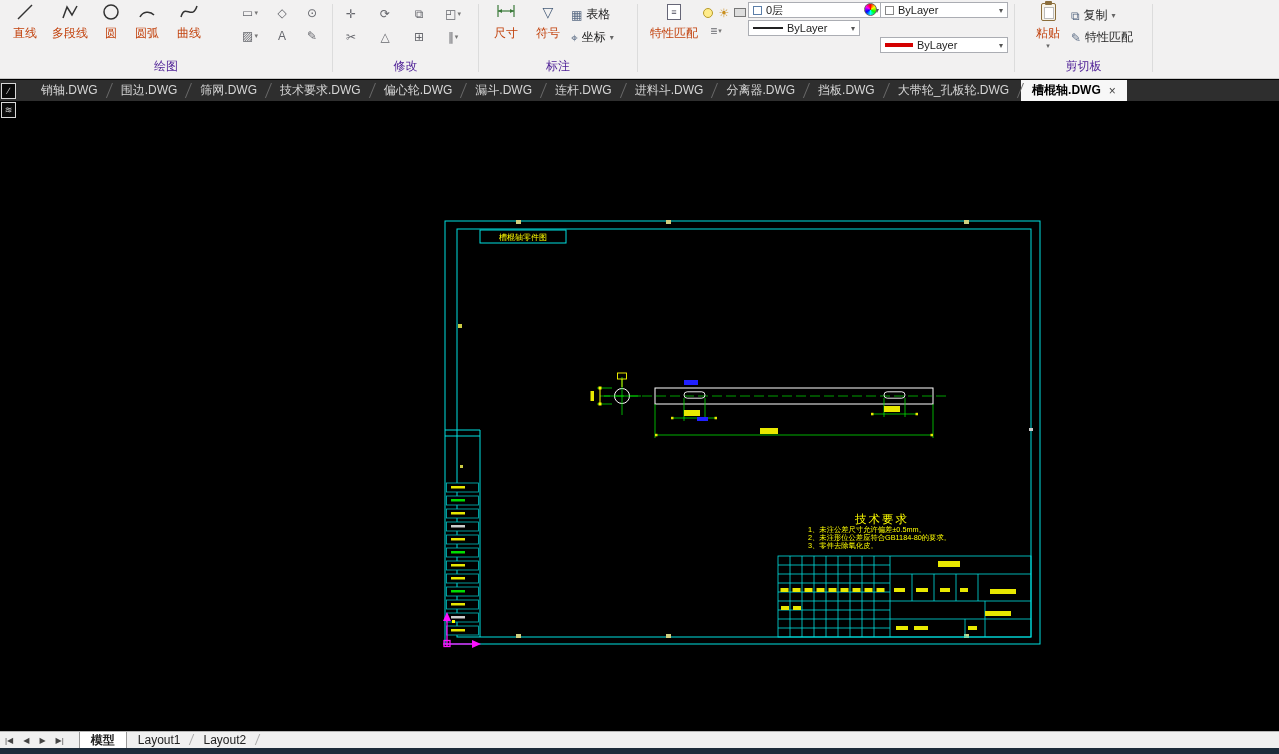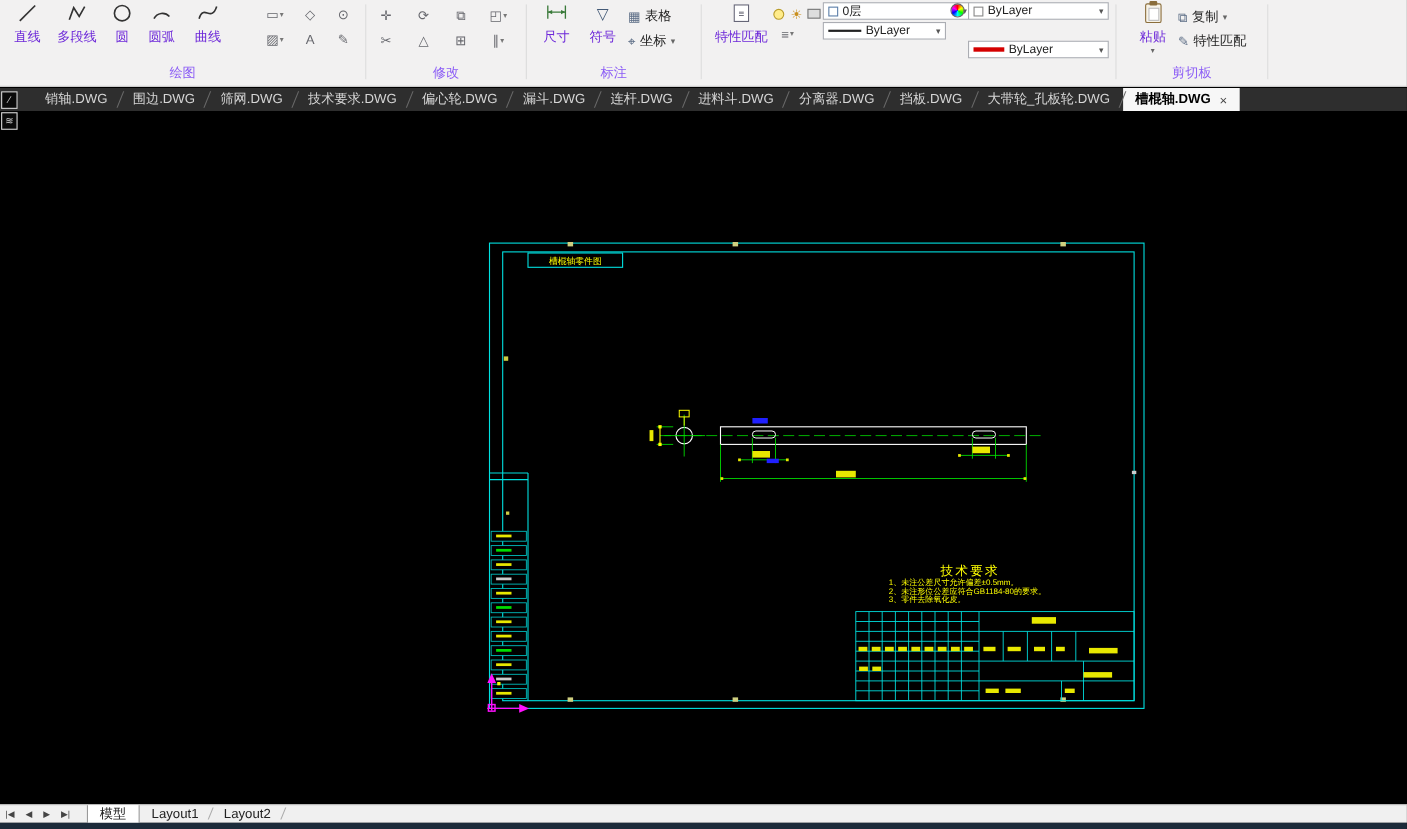--- a/index.html
+++ b/index.html
@@ -2,25 +2,25 @@
 <html><head>
 <meta charset="utf-8">
 <style>
   *{box-sizing:border-box;margin:0;padding:0}
   html,body{width:1279px;height:754px}
   body{position:relative;font-family:"Liberation Sans","DejaVu Sans",sans-serif;background:#000;overflow:hidden}
 
   
   .ribbon{position:absolute;left:0;top:0;width:1279px;height:79px;background:#f2f1f1;border-bottom:1px solid #c9c9c9}
   .rgroup{position:absolute;top:0;height:79px}
-  .glabel{position:absolute;bottom:4px;left:0;width:100%;text-align:center;font-size:12px;color:#8b5cf6;white-space:nowrap}
+  .glabel{position:absolute;bottom:4px;left:0;width:100%;text-align:center;font-size:12px;color:#4c1d95;white-space:nowrap}
   .gsep{position:absolute;top:4px;height:68px;width:1px;background:#dcdcdc}
   .bigbtn{position:absolute;top:2px;display:flex;flex-direction:column;align-items:center;cursor:default}
   .bicon{height:20px;display:flex;align-items:center;justify-content:center}
-  .blabel{font-size:12px;color:#6d28d9;margin-top:3px;white-space:nowrap}
+  .blabel{font-size:12px;color:#c2410c;margin-top:3px;white-space:nowrap}
   .sicon{position:absolute;width:24px;height:19px;display:flex;align-items:center;justify-content:center;font-size:12px;color:#66676d}
   .sicon .dda{font-size:7px;color:#777;margin-left:1px}
   .rowbtn{position:absolute;display:flex;align-items:center;gap:4px;font-size:12px;color:#1e1e1e;white-space:nowrap}
   .rowbtn .ric{font-size:12px;color:#5b6c85}
   .rowbtn .dda{font-size:8px;color:#666}
   .dd{position:absolute;height:16px;background:#fff;border:1px solid #abadb3;display:flex;align-items:center;font-size:11px;color:#222;padding:0 4px;gap:4px}
   .dd .dda{margin-left:auto;font-size:8px;color:#555}
   .layer-sq{width:9px;height:9px;background:#fff;border:1px solid #5b7ea8}
   .white-sq{width:9px;height:9px;background:#fff;border:1px solid #888}
   .lt-line{width:30px;height:2px;background:#222}
@@ -42,21 +42,21 @@
 
   
   .canvas{position:absolute;top:101px;left:0;width:1279px;height:554px;background:#000}
   .side-tools{position:absolute;left:1px;top:83px;display:flex;flex-direction:column;gap:3px;z-index:5}
   .side-ico{width:15px;height:16px;border:1px solid #d8d8d8;color:#d8d8d8;font-size:9px;display:flex;align-items:center;justify-content:center;background:#0a0a0a}
 
   
   .layoutbar{position:absolute;top:731px;left:0;width:1279px;height:17px;background:#f0f0f0;border-top:1px solid #b5b5b5;display:flex;align-items:stretch;font-size:11px;color:#333}
   .navbtn{padding:0 5px;font-size:8px;color:#444;display:flex;align-items:center}
   .ltab{padding:0 11px;display:flex;align-items:center;font-size:12px;color:#222}
-  .ltab.active{background:#fff;border-left:1px solid #999;border-right:1px solid #999;font-weight:normal}
+  .ltab.active{background:#fff;border-left:1px solid #999;border-right:1px solid #999;font-weight:bold}
   .lslash{width:1px;background:#aaa;height:70%;align-self:center;transform:skewX(-22deg)}
   .statusstrip{position:absolute;top:748px;left:0;width:1279px;height:6px;background:#1c2b3a}
 </style>
 </head>
 <body>
 
 <div class="ribbon">
 
   <div class="rgroup" style="left:0;width:332px">
     <div class="bigbtn" style="left:6px;width:38px">

